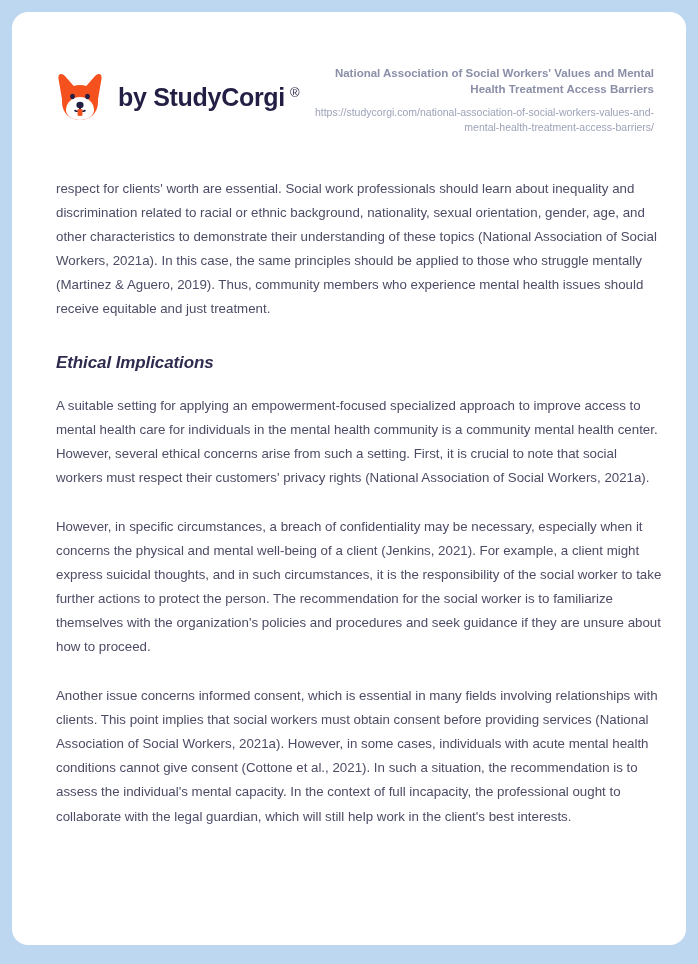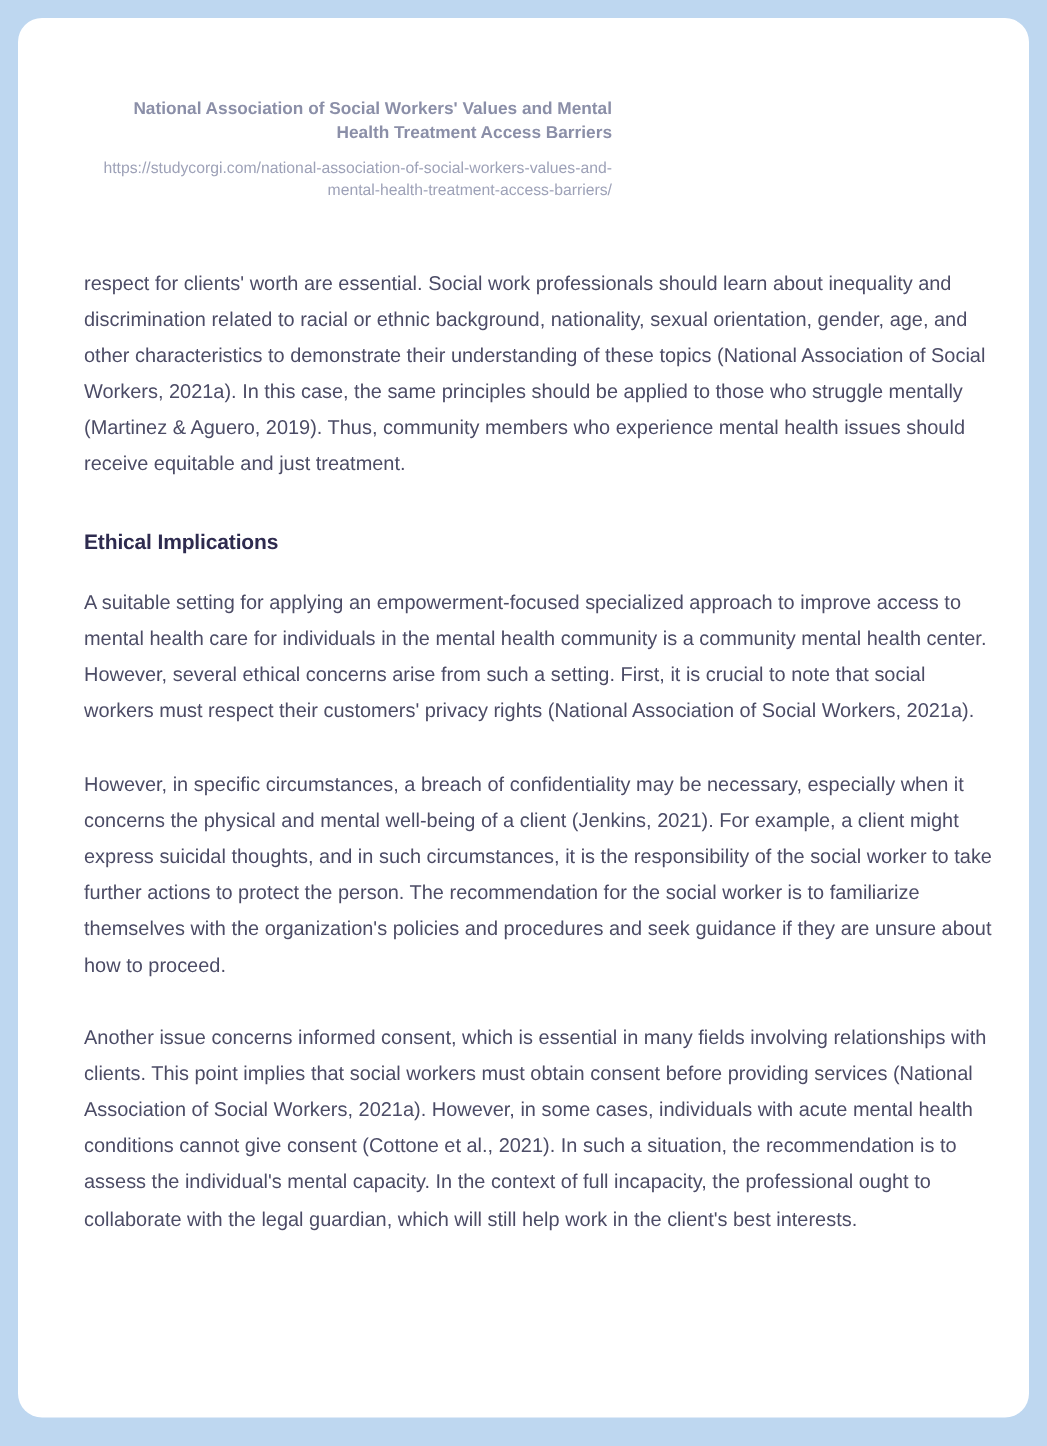--- a/index.html
+++ b/index.html
@@ -63,21 +63,20 @@
     font-weight: normal;
     line-height: 1;
     margin-left: 5px;
     margin-top: 1px;
   }
 
   .header-meta {
     text-align: right;
     max-width: 340px;
     padding-top: 2px;
-    margin-left: 12px;
   }
 
   .doc-title {
     color: #8b8fa8;
     font-size: 11.5px;
     font-weight: bold;
     line-height: 1.38;
     margin: 0;
   }
 
@@ -99,34 +98,60 @@
   .doc-body p {
     color: #4c4c66;
     font-size: 13.3px;
     line-height: 1.82;
     margin: 0 0 24px 0;
     text-align: left;
   }
 
   .section-heading {
     color: #2e2b4f;
-    font-size: 14px;
+    font-size: 17px;
     font-weight: bold;
     line-height: 1.3;
     margin: 30px 0 20px 0;
     letter-spacing: -0.1px;
+    font-style: italic;
   }
 </style>
 </head>
 <body>
 
 <div class="page-card">
 
   <div class="doc-header">
 
+    <div class="brand">
+      <svg class="logo-mark" viewBox="0 0 48 50">
+
+        <path d="M5 2 C3 2 2 4 2.5 7 L6.5 30 C7 33 10 34 12 32 L21 23 C23 21 22 18 19.5 16 L9 4 C7.8 2.7 6.4 2 5 2 Z" fill="#f4511e"></path>
+        <path d="M43 2 C45 2 46 4 45.5 7 L41.5 30 C41 33 38 34 36 32 L27 23 C25 21 26 18 28.5 16 L39 4 C40.2 2.7 41.6 2 43 2 Z" fill="#f4511e"></path>
+
+        <path d="M24 13 C34 13 42 20 42 30 C42 41 34 48 24 48 C14 48 6 41 6 30 C6 20 14 13 24 13 Z" fill="#f4511e"></path>
+
+        <path d="M24 25 C32 25 38 31 38 38 C38 44 31.5 48 24 48 C16.5 48 10 44 10 38 C10 31 16 25 24 25 Z" fill="#ffffff"></path>
+
+        <ellipse cx="16.5" cy="24.5" rx="2.3" ry="2.8" fill="#231f44"></ellipse>
+        <ellipse cx="31.5" cy="24.5" rx="2.3" ry="2.8" fill="#231f44"></ellipse>
+
+        <ellipse cx="24" cy="33" rx="3.6" ry="3.2" fill="#231f44"></ellipse>
+
+        <path d="M24 36 C24 39 21 40 19 38.5" stroke="#231f44" stroke-width="1.6" fill="none" stroke-linecap="round"></path>
+        <path d="M24 36 C24 39 27 40 29 38.5" stroke="#231f44" stroke-width="1.6" fill="none" stroke-linecap="round"></path>
+
+        <path d="M21.5 38 C21.5 36.8 26.5 36.8 26.5 38 L26.5 42.5 C26.5 44.6 21.5 44.6 21.5 42.5 Z" fill="#f4511e"></path>
+      </svg>
+      <div class="wordmark">
+        <span>by StudyCorgi</span>
+        <span class="wordmark-reg">®</span>
+      </div>
+    </div>
 
     <div class="header-meta">
       <div class="doc-title">National Association of Social Workers' Values and Mental Health Treatment Access Barriers</div>
       <div class="doc-url">https://studycorgi.com/national-association-of-social-workers-values-and-mental-health-treatment-access-barriers/</div>
     </div>
 
   </div>
 
   <div class="doc-body">
       <p>respect for clients' worth are essential. Social work professionals should learn about inequality and discrimination related to racial or ethnic background, nationality, sexual orientation, gender, age, and other characteristics to demonstrate their understanding of these topics (National Association of Social Workers, 2021a). In this case, the same principles should be applied to those who struggle mentally (Martinez &amp; Aguero, 2019). Thus, community members who experience mental health issues should receive equitable and just treatment.</p>

